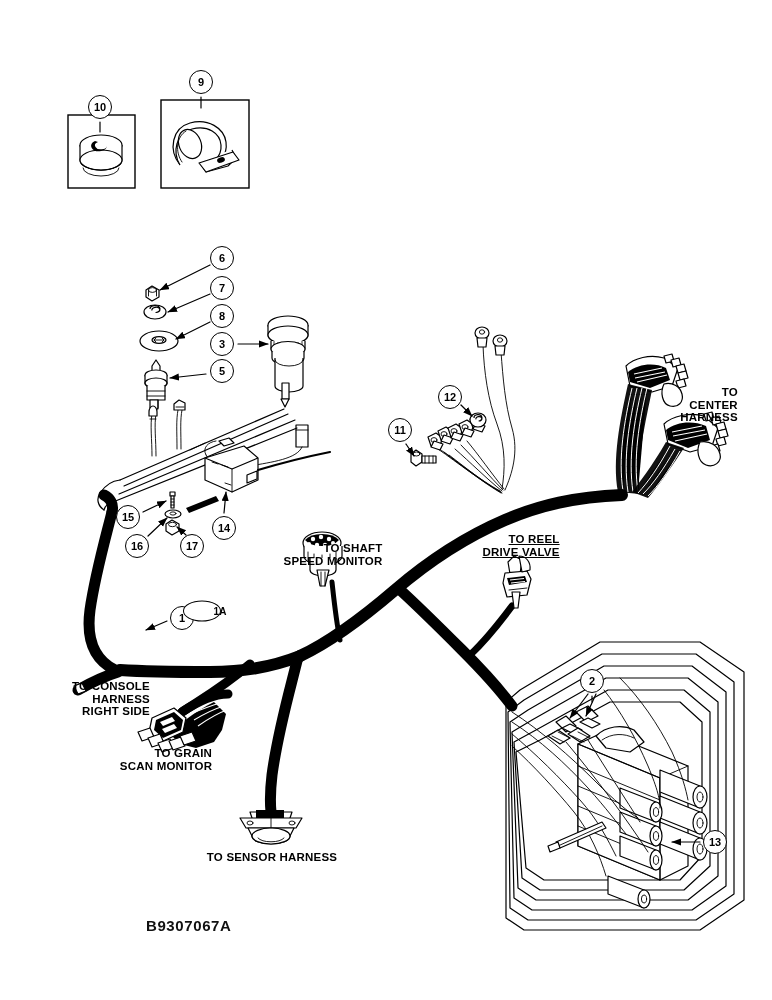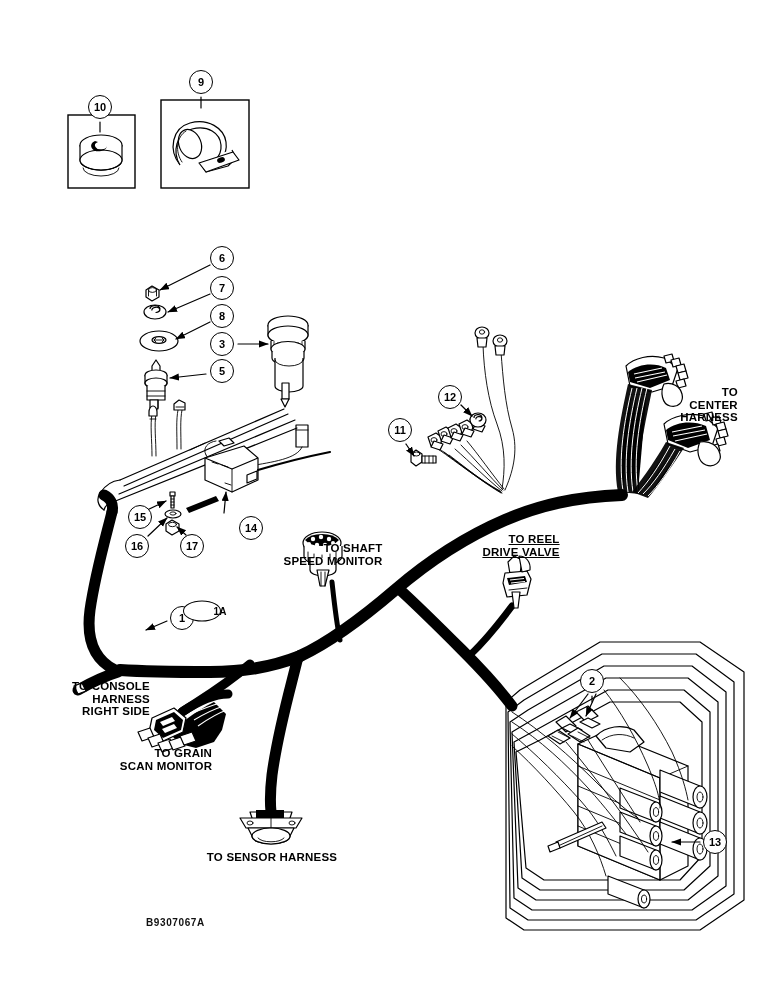--- a/index.html
+++ b/index.html
@@ -37,21 +37,21 @@
     font-size:14px;font-weight:600;
     color:#000;
     transform:translate(-50%,-50%);
   }
   .callout.sm{width:24px;height:24px;font-size:11px;}
   .callout.tiny{width:21px;height:21px;font-size:10px;padding-left:36px;}
 
   .drawno{
     position:absolute;
     font-family:"Liberation Sans", sans-serif;
-    font-size:10px;
+    font-size:15px;
     font-weight:600;
     letter-spacing:.6px;
     color:#111;
   }
 </style>
 </head>
 <body>
 
 <div id="stage">
 
@@ -548,24 +548,24 @@
 
   <div class="callout sm" style="left:100px;top:107px;">10</div>
   <div class="callout sm" style="left:201px;top:82px;">9</div>
   <div class="callout sm" style="left:222px;top:258px;">6</div>
   <div class="callout sm" style="left:222px;top:288px;">7</div>
   <div class="callout sm" style="left:222px;top:316px;">8</div>
   <div class="callout sm" style="left:222px;top:344px;">3</div>
   <div class="callout sm" style="left:222px;top:371px;">5</div>
   <div class="callout sm" style="left:450px;top:397px;">12</div>
   <div class="callout sm" style="left:400px;top:430px;">11</div>
-  <div class="callout sm" style="left:128px;top:517px;margin-left:12px;">15</div>
+  <div class="callout sm" style="left:128px;top:517px;">15</div>
   <div class="callout sm" style="left:137px;top:546px;">16</div>
   <div class="callout sm" style="left:192px;top:546px;">17</div>
-  <div class="callout sm" style="left:224px;top:528px;margin-left:27px;">14</div>
+  <div class="callout sm" style="left:224px;top:528px;">14</div>
   <div class="callout sm" style="left:182px;top:618px;">1</div>
   <div class="callout tiny" style="left:202px;top:611px;">1A</div>
   <div class="callout sm" style="left:592px;top:681px;">2</div>
   <div class="callout sm" style="left:715px;top:842px;">13</div>
 
   <div class="drawno" style="left:146px;top:917px;">B9307067A</div>
 
 </div>
 
 </body></html>

